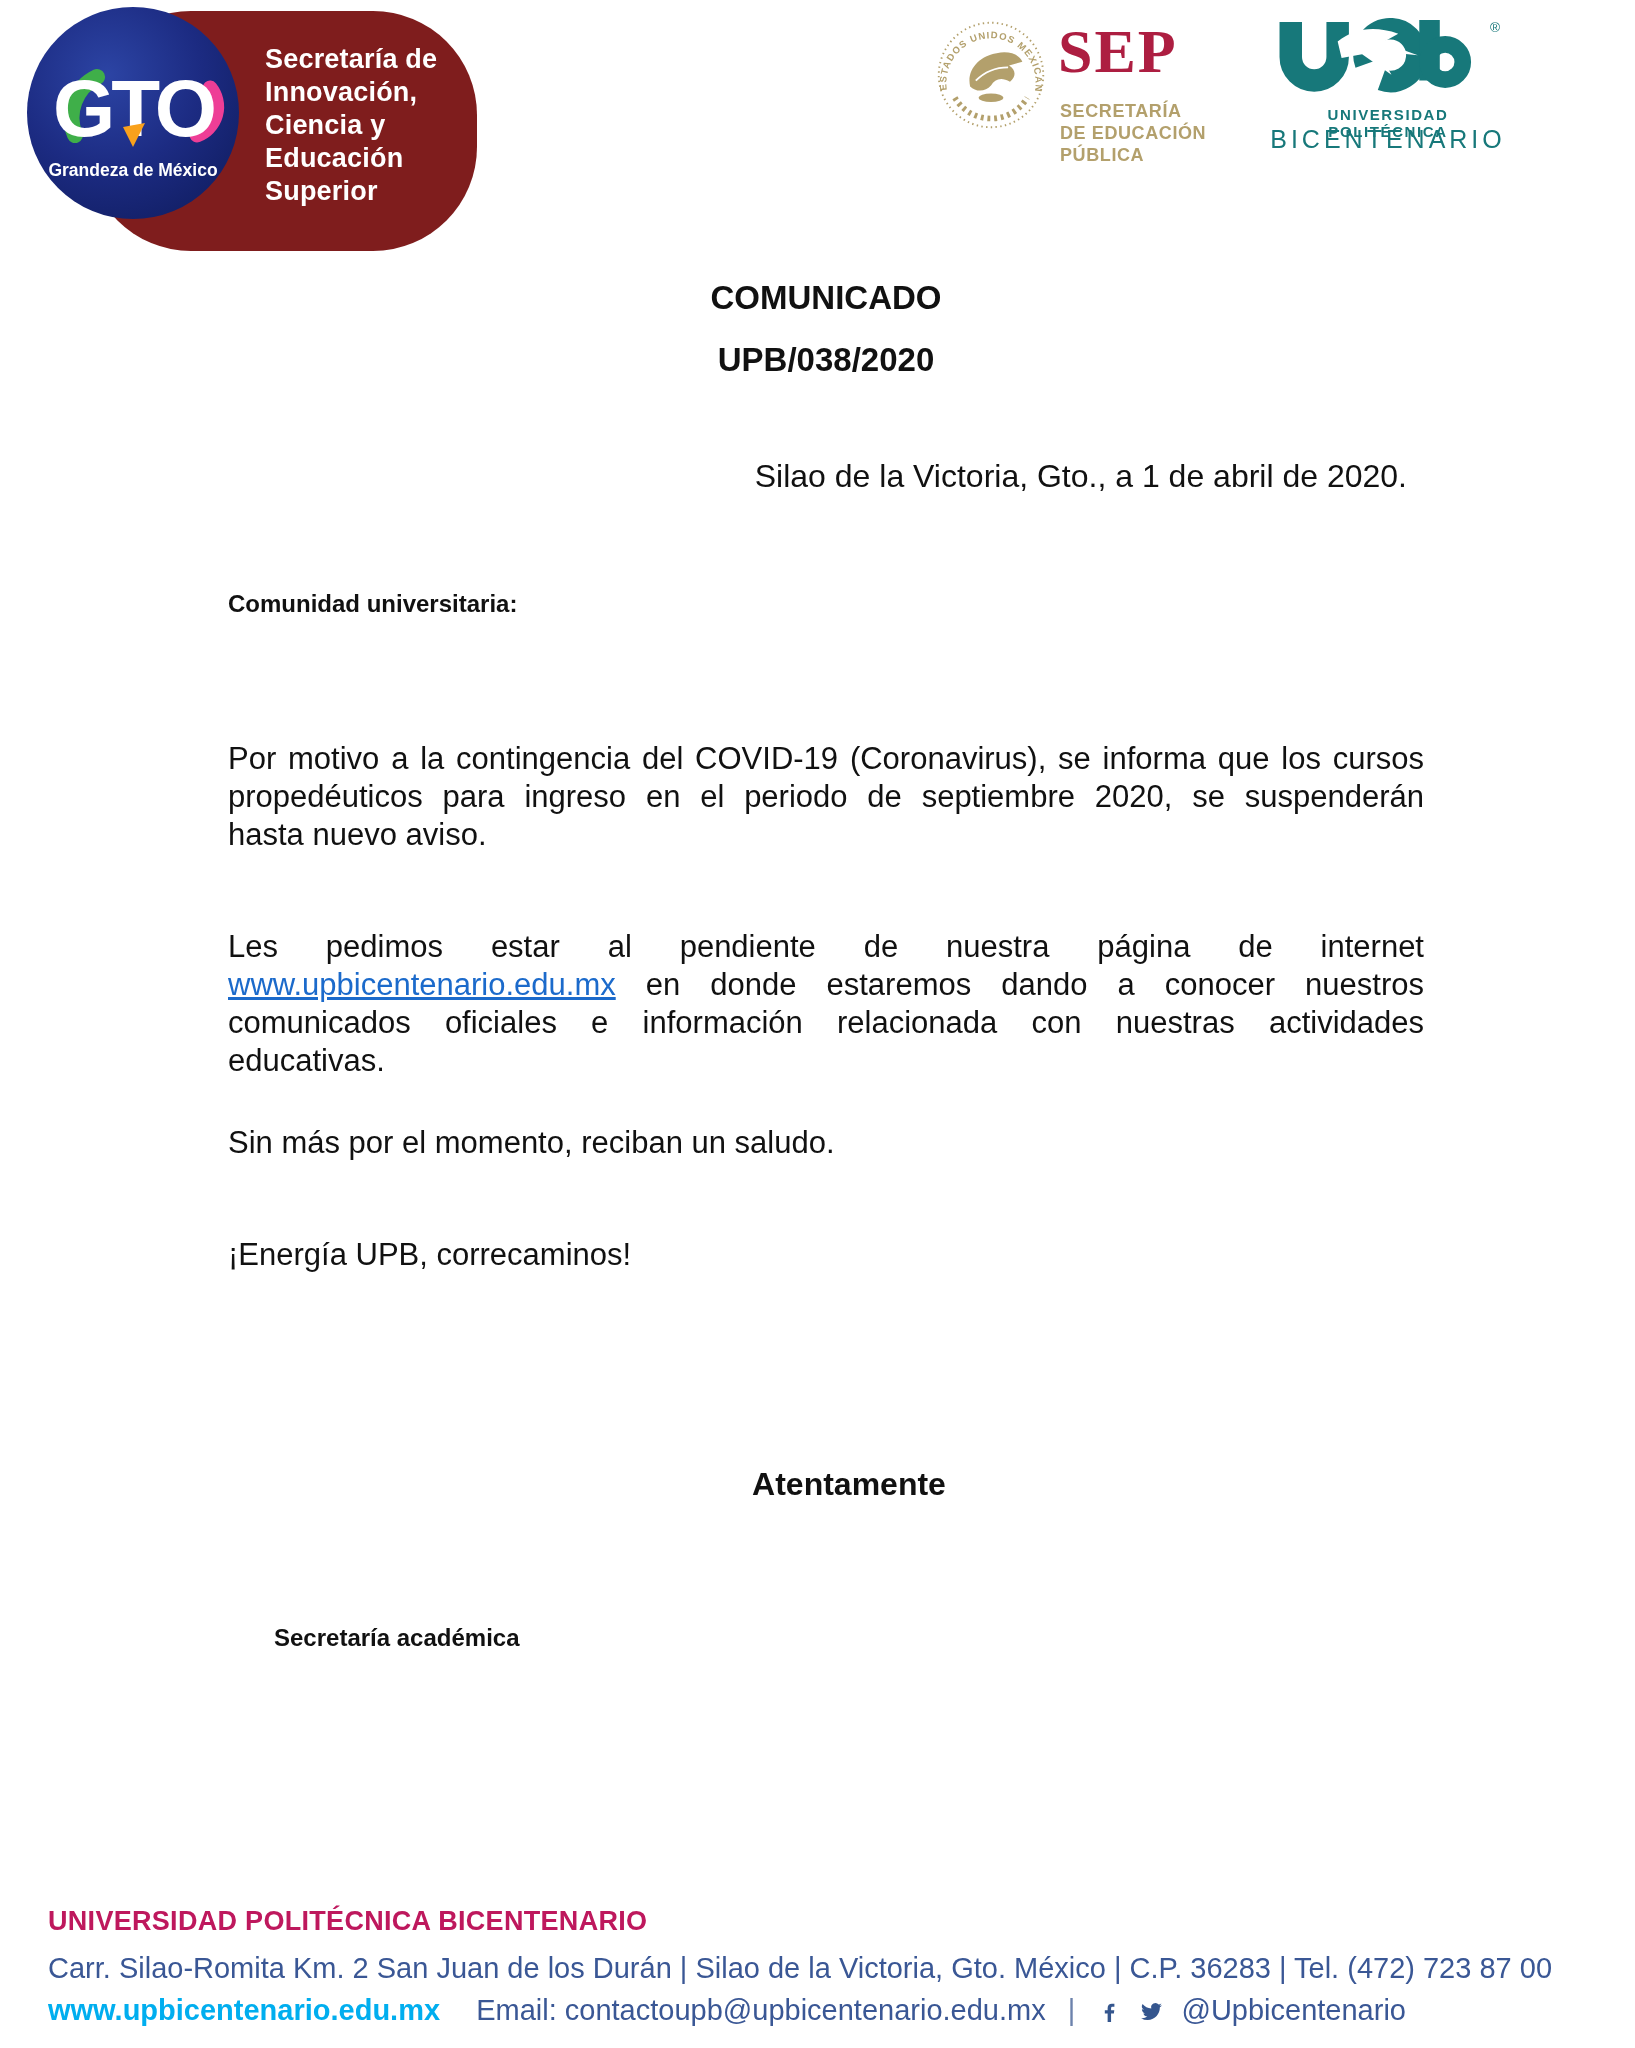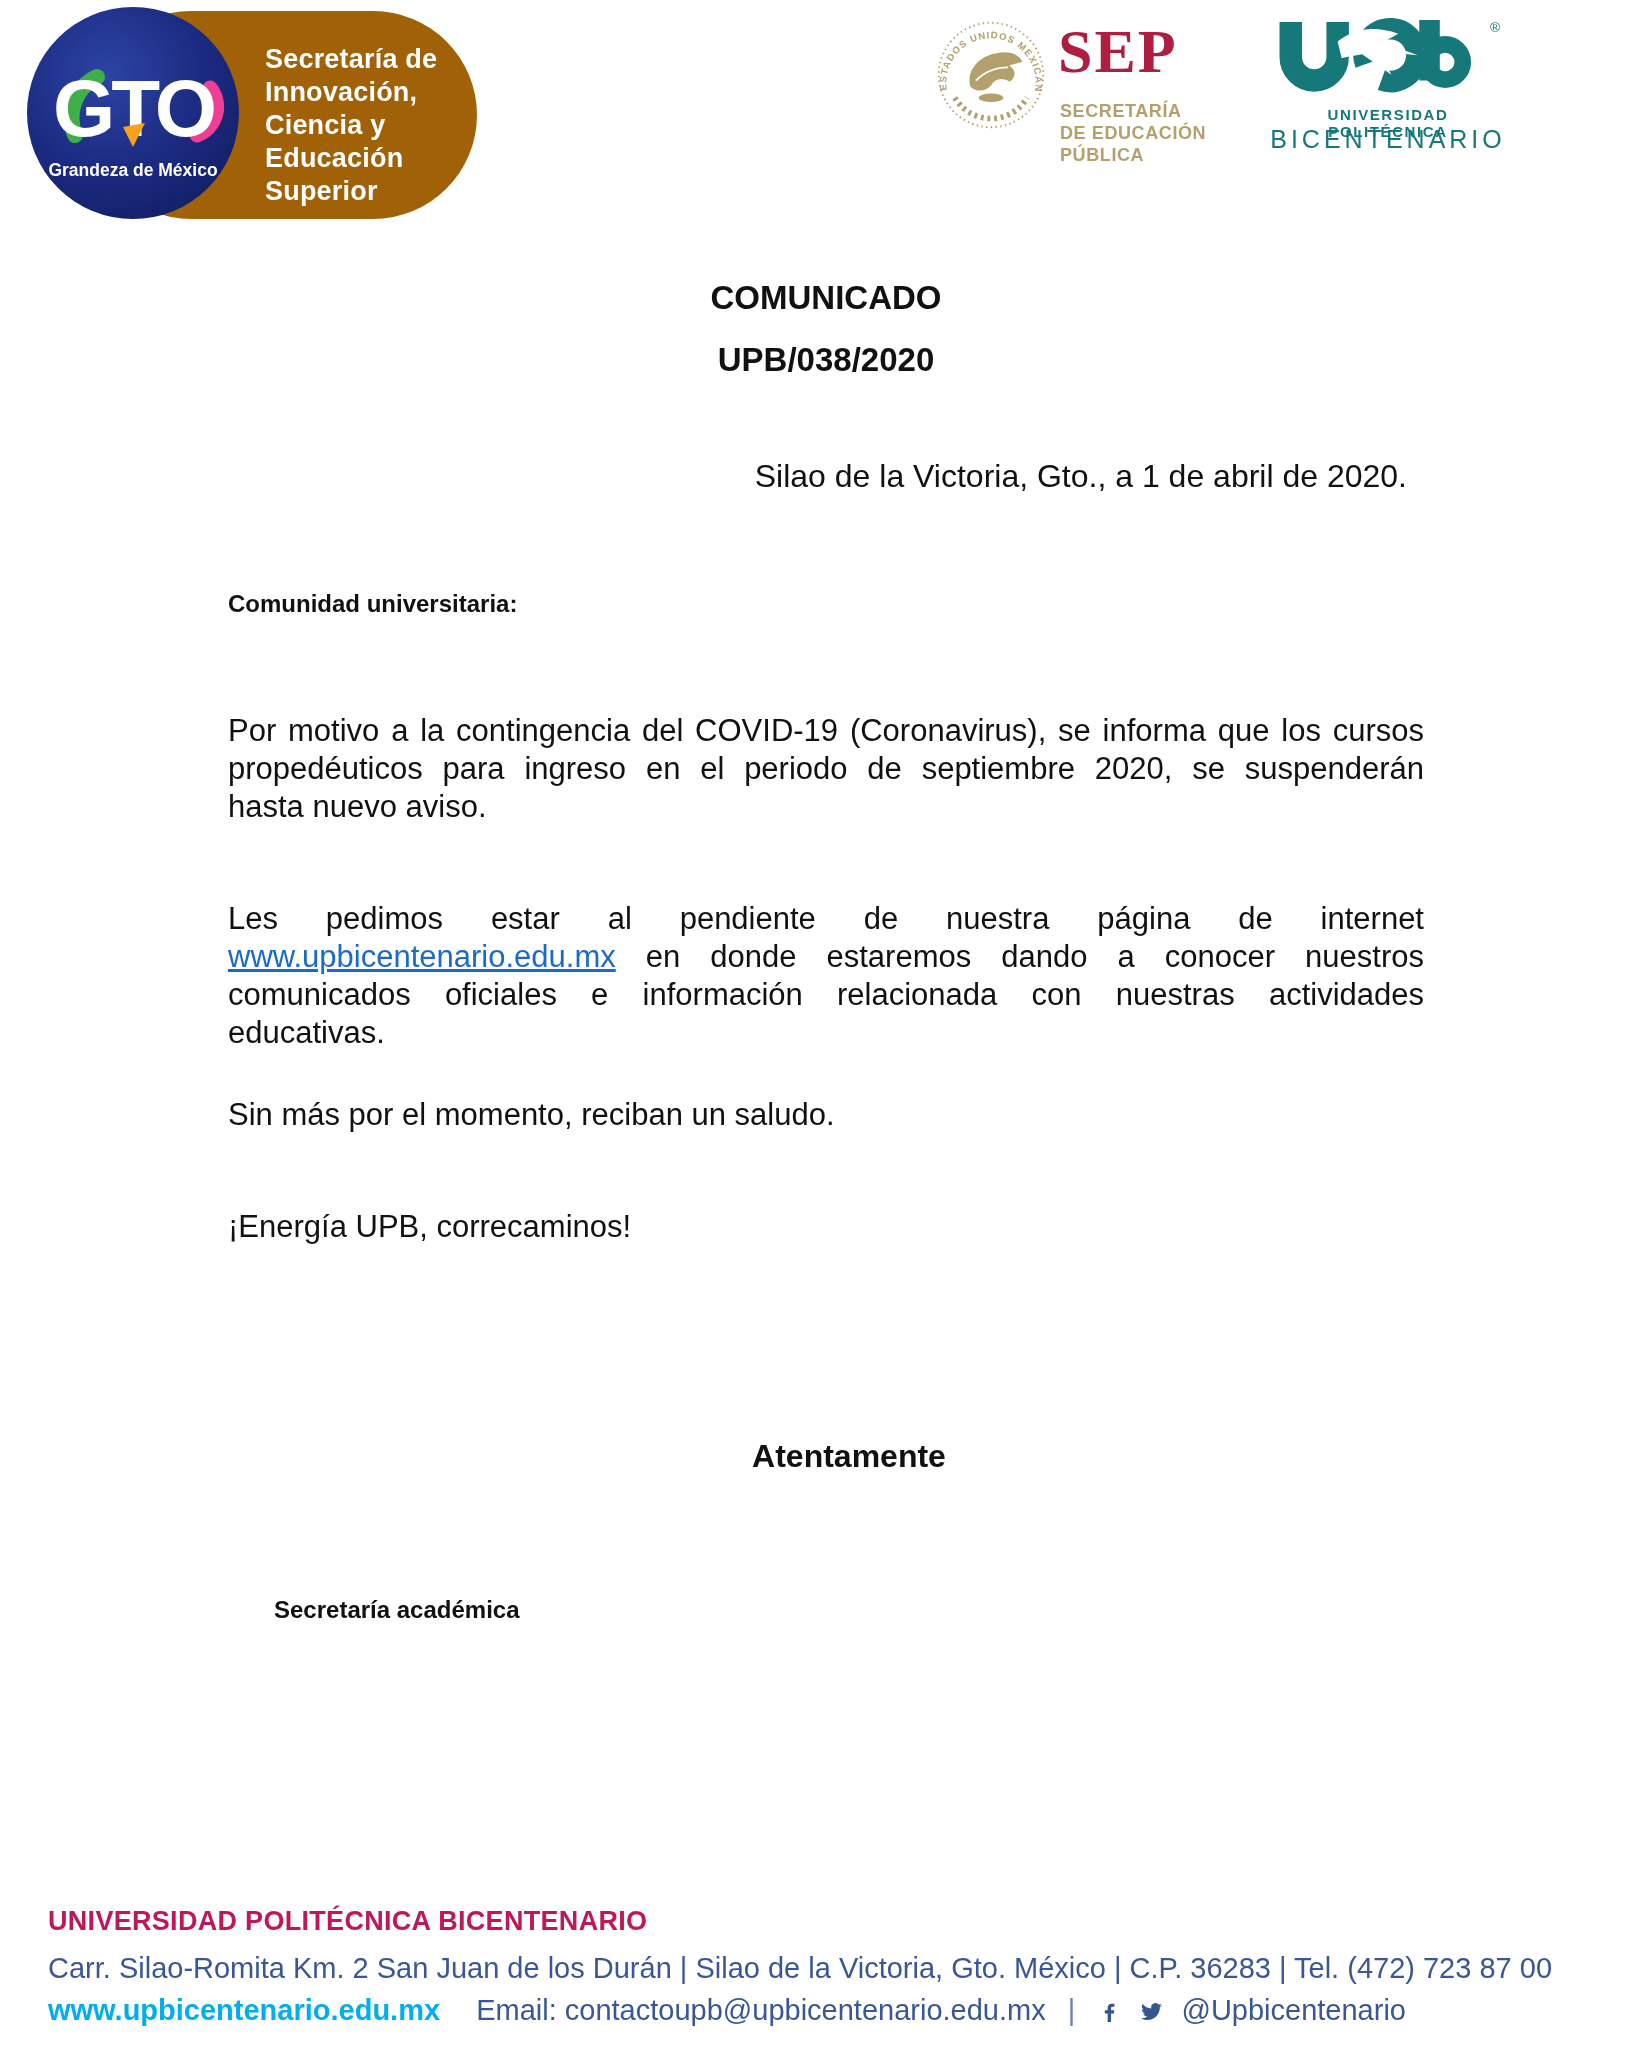--- a/index.html
+++ b/index.html
@@ -6,22 +6,22 @@
   .page {
     position:relative; width:1635px; height:2048px; margin:0 auto;
     background:#ffffff; overflow:hidden;
     font-family:"Liberation Sans", sans-serif; color:#111111;
   }
 
   
   .logos { position:absolute; left:0; top:0; width:100%; height:240px; }
 
   .gto-logo { position:absolute; left:25px; top:5px; width:452px; height:218px; }
-  .gto-pill { position:absolute; left:62px; top:6px; width:390px; height:208px;
-              border-radius:104px; background:#a16207; }
+  .gto-pill { position:absolute; left:62px; top:6px; width:390px; height:240px;
+              border-radius:104px; background:#7f1d1d; }
   .gto-pill-text { position:absolute; left:178px; top:32px; }
   .gto-pill-text div { font-size:27px; font-weight:bold; color:#ffffff;
                        line-height:33px; letter-spacing:0.2px; }
   .gto-circle { position:absolute; left:0; top:0; width:216px; height:216px; }
 
   .sep-logo { position:absolute; left:932px; top:12px; width:310px; height:182px; }
   .sep-seal { position:absolute; left:2px; top:6px; width:114px; height:114px; }
   .sep-acronym { position:absolute; left:126px; top:4px;
                  font-family:"Liberation Serif", serif; font-weight:bold;
                  font-size:62px; color:#AD1E41; letter-spacing:2px; }
@@ -41,21 +41,21 @@
   .doc-title  { margin:278px 0 0; text-align:center; font-size:33px;
                 font-weight:bold; line-height:40px; }
   .doc-ref    { margin:22px 0 0;  text-align:center; font-size:33px;
                 font-weight:bold; line-height:40px; }
   .dateline   { margin:76px 17px 0;  text-align:right; font-size:32px; line-height:40px; }
   .salutation { margin:88px 0 0;  font-size:24px; font-weight:bold; line-height:40px; }
 
   .para .line { font-size:31px; line-height:38px;
                 text-align:justify; text-align-last:justify; }
   .para .line.last { text-align-last:left; }
-  .para-covid   { margin-top:88px; }
+  .para-covid   { margin-top:116px; }
   .para-website { margin-top:74px; }
   .para-closing { margin-top:44px; }
   .para-slogan  { margin-top:74px; }
   .body-link { color:#1B6ACB; text-decoration:underline; cursor:pointer; }
 
   .sig-closing { margin:190px 0 0; padding-left:46px; text-align:center;
                  font-size:32px; font-weight:bold; line-height:40px; }
   .sig-dept    { margin:114px 0 0; padding-left:46px; text-align:left;
                  font-size:24px; font-weight:bold; line-height:40px; }
 

